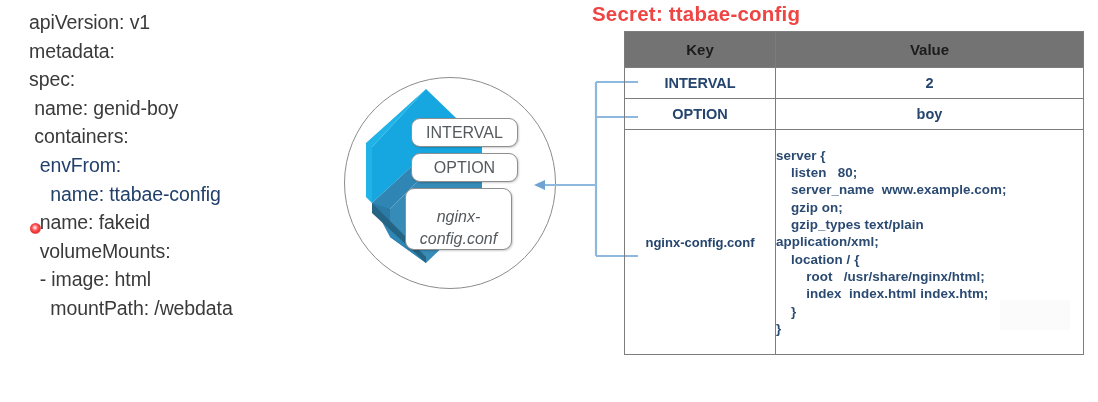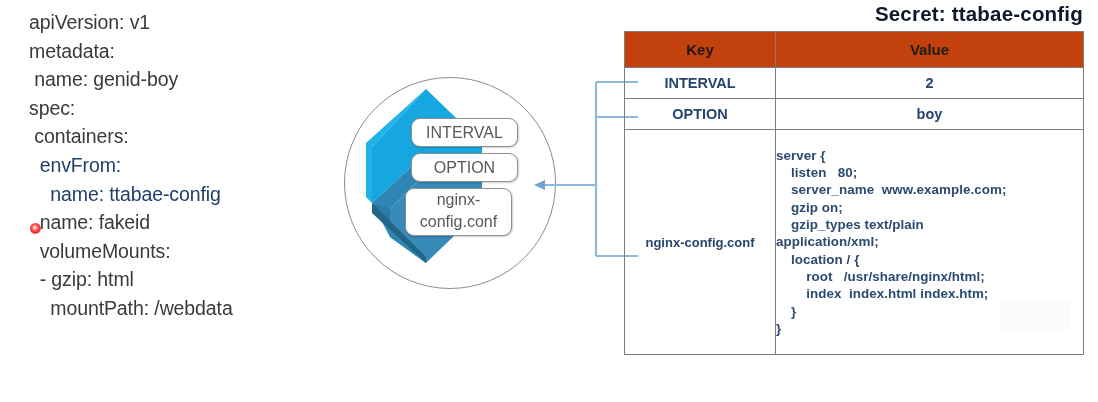--- a/index.html
+++ b/index.html
@@ -94,24 +94,25 @@
     top: 76px;
     width: 107px;
     height: 29px;
     line-height: 27px;
     font-size: 16px;
   }
   #chip-nginx {
     left: 61px;
     top: 111px;
     width: 107px;
-    height: 48px;
+    height: 62px;
     font-size: 16px;
-    padding-top: 0;
+    padding-top: 17px;
     line-height: 22px;
+    font-style: italic;
   }
   #circle-caption {
     position: absolute;
     left: 0;
     top: 168px;
     width: 200px;
     text-align: center;
     font-size: 19px;
     font-weight: bold;
     color: #202020;
@@ -123,47 +124,47 @@
     position: absolute;
     left: 528px;
     top: 60px;
     width: 110px;
     height: 240px;
   }
 
   
   #secret-title {
     position: absolute;
-    left: 624px;
+    left: 592px;
     top: 2px;
     width: 459px;
-    text-align: right;
+    text-align: left;
     font-size: 20.5px;
     font-weight: bold;
-    color: #0f172a;
+    color: #ef4444;
     letter-spacing: 0.2px;
   }
   #secret-table {
     position: absolute;
     left: 624px;
     top: 31px;
     width: 459px;
     height: 324px;
     border-collapse: collapse;
     table-layout: fixed;
     box-sizing: border-box;
   }
   #secret-table td, #secret-table th {
     border: 1.3px solid #7d7d7d;
     box-sizing: border-box;
     padding: 0;
     vertical-align: middle;
   }
   #secret-table th {
-    background: #c2410c;
+    background: #737373;
     height: 36px;
     font-size: 15px;
     font-weight: bold;
     color: #1b1b1b;
     text-align: center;
   }
   .col-key { width: 151px; }
   .col-val { width: 308px; }
   .kv-key {
     text-align: center;
@@ -204,28 +205,28 @@
     background: #fbfbfb;
     pointer-events: none;
   }
 </style>
 </head>
 <body>
 
 <div id="yaml-panel">
   <div class="yaml-line">apiVersion: v1</div>
   <div class="yaml-line">metadata:</div>
+  <div class="yaml-line">spec:</div>
   <div class="yaml-line"> name: genid-boy</div>
-  <div class="yaml-line">spec:</div>
   <div class="yaml-line"> containers:</div>
   <div class="yaml-line hl">  envFrom:</div>
   <div class="yaml-line hl">    name: ttabae-config</div>
   <div class="yaml-line">  name: fakeid</div>
   <div class="yaml-line">  volumeMounts:</div>
-  <div class="yaml-line">  - gzip: html</div>
+  <div class="yaml-line">  - image: html</div>
   <div class="yaml-line">    mountPath: /webdata</div>
 </div>
 <div id="red-dot"></div>
 
 <div id="circle-diagram">
   <div id="circle-outline"></div>
 
   <svg id="cube-icon" viewBox="0 0 120 182">
 
     <polygon points="62,4 118,58 118,70 60,70 8,118 8,62" fill="#16a7e0"></polygon>

